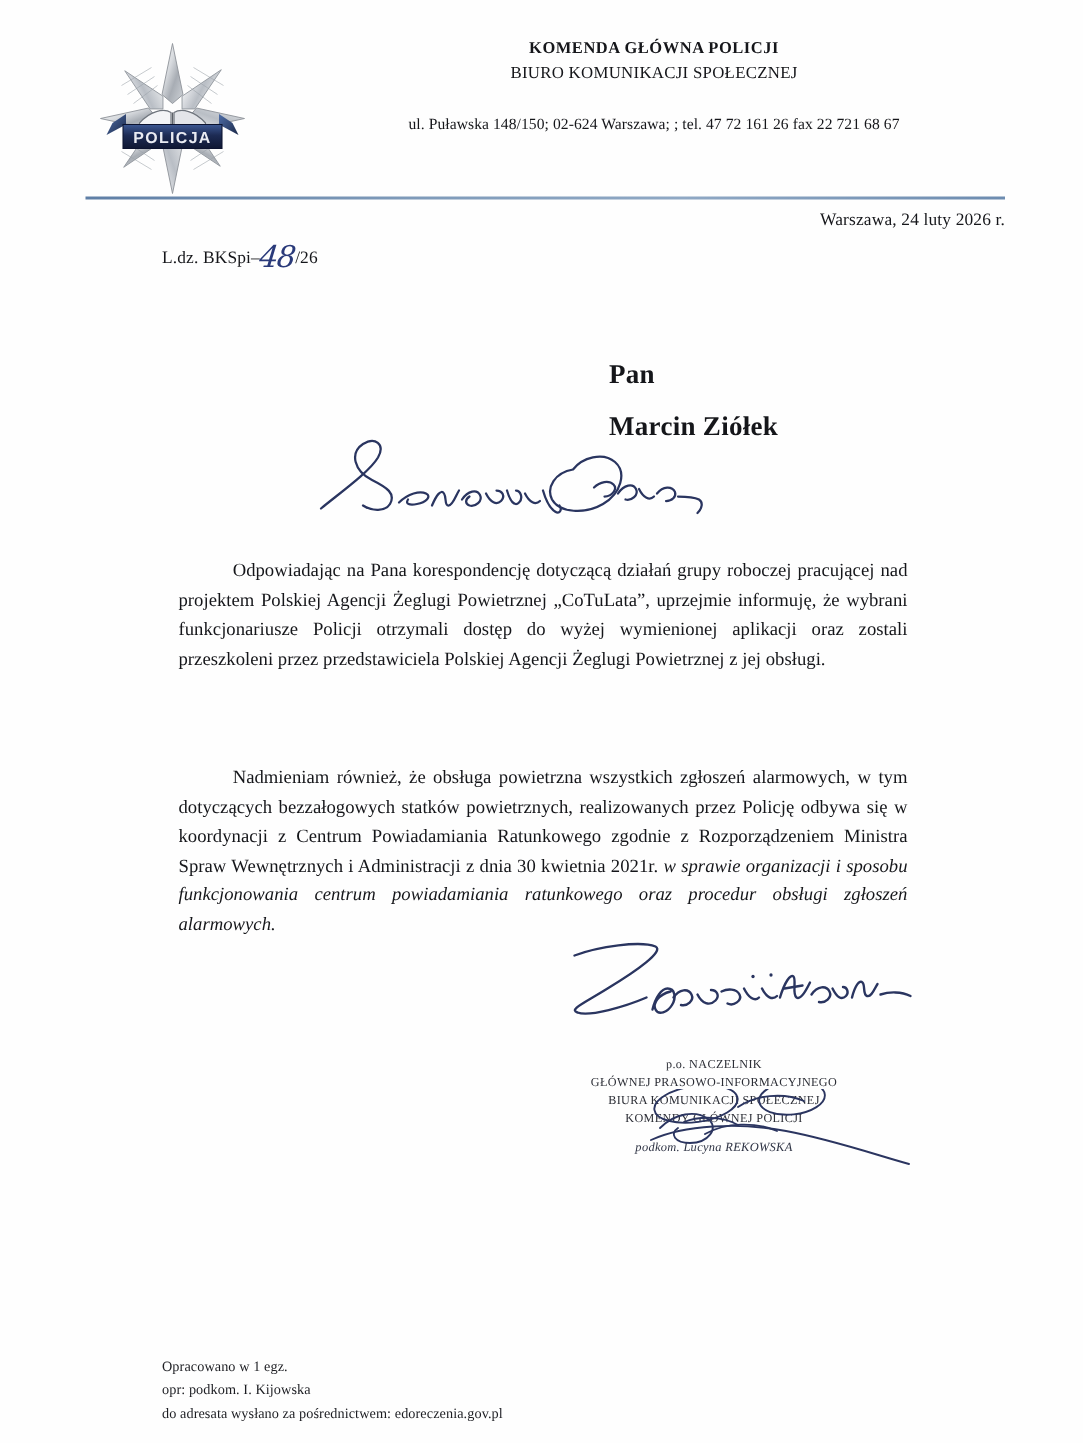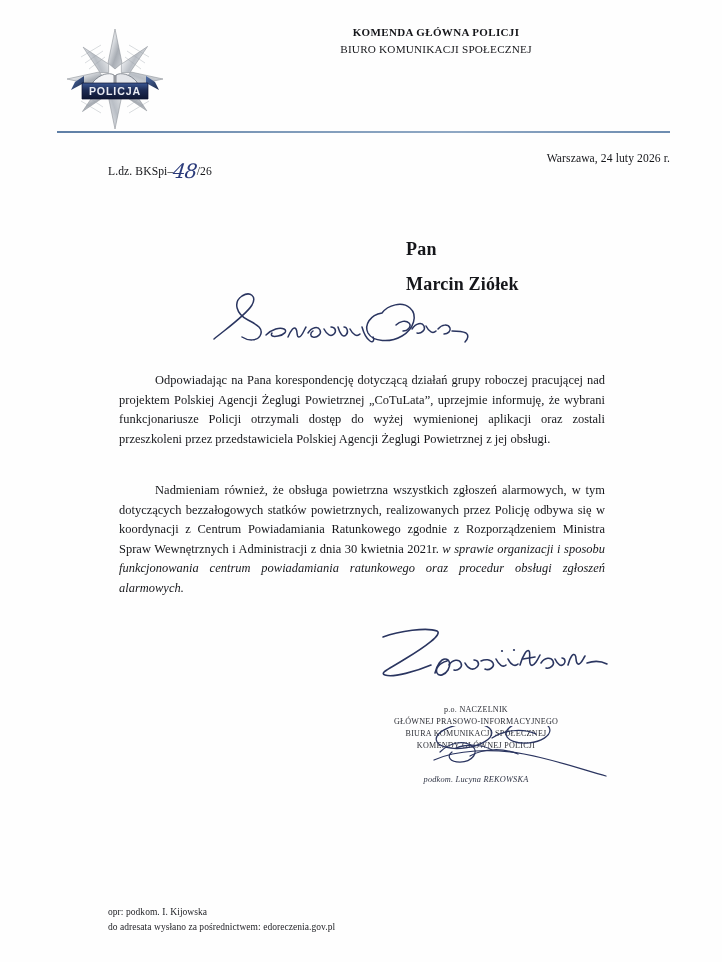--- a/index.html
+++ b/index.html
@@ -75,21 +75,21 @@
     top: 131px;
     width: 613px;
     height: 2px;
     background: linear-gradient(to right, #5f7fa6 0%, #7e9ab9 35%, #8fa8c4 65%, #6d8cb0 100%);
   }
 
   
   .date-line {
     position: absolute;
     right: 52px;
-    top: 152px;
+    top: 140px;
     font-size: 11.6px;
     letter-spacing: 0.1px;
   }
   .ref-line {
     position: absolute;
     left: 108px;
     top: 156px;
     font-size: 11.6px;
     letter-spacing: 0.1px;
     white-space: nowrap;
@@ -145,21 +145,21 @@
   .body-block {
     position: absolute;
     left: 104px;
     width: 516px;
     font-size: 12.45px;
     line-height: 1.57;
     text-align: justify;
     letter-spacing: 0.02px;
   }
   .para-1 { top: 356px; }
-  .para-2 { top: 466px; }
+  .para-2 { top: 494px; }
   .body-block p {
     margin: 15px;
     text-indent: 2.9em;
   }
   .ital { font-style: italic; }
 
   
   .sig-block {
     position: absolute;
     left: 360px;
@@ -168,21 +168,21 @@
     text-align: center;
     font-size: 8.1px;
     line-height: 1.47;
     letter-spacing: 0.25px;
     color: #2c2e36;
   }
   .sig-name {
     font-style: italic;
     font-size: 8.3px;
     letter-spacing: 0.2px;
-    margin-top: 22px;
+    margin-top: 7px;
     color: #2e3344;
   }
 
   
   .footer {
     position: absolute;
     left: 108px;
     top: 905px;
     font-size: 9.5px;
     line-height: 1.62;
@@ -264,20 +264,21 @@
             <path d="M-33,4 L33,4 L33,20 L-33,20 Z" fill="url(#gband)" stroke="#0c1330" stroke-width="0.7"></path>
             <text x="0" y="16" text-anchor="middle" font-family="Liberation Sans, sans-serif" font-size="10.6" font-weight="bold" letter-spacing="0.9" fill="#e9ebf2">POLICJA</text>
           </g>
         </g>
       </svg>
     </div>
 
     <div class="header-text">
       <div class="org-title">KOMENDA GŁÓWNA POLICJI</div>
       <div class="org-subtitle">BIURO KOMUNIKACJI SPOŁECZNEJ</div>
+      <div class="org-address">ul. Puławska 148/150; 02-624 Warszawa; ; tel. 47 72 161 26 fax 22 721 68 67</div>
     </div>
   </div>
 
   <div class="rule"></div>
 
   <div class="date-line">Warszawa, 24 luty 2026 r.</div>
 
   <div class="ref-line">
     <span>L.dz. BKSpi–</span><span class="ref-hand">48</span><span>/26</span>
   </div>
@@ -354,17 +355,18 @@
         <path d="M40,26 C50,16 64,14 72,20 C80,26 72,36 60,36 C50,36 46,30 52,26"></path>
         <path d="M56,22 C66,18 82,18 92,24"></path>
         <path d="M34,34 C56,24 92,22 124,28 C156,34 184,44 206,50"></path>
         <path d="M70,30 C84,22 104,22 118,28"></path>
         <path d="M92,12 C104,4 122,2 136,8"></path>
       </g>
     </svg>
   </div>
 
   <div class="footer">
+    <div>Opracowano w 1 egz.</div>
     <div>opr: podkom. I. Kijowska</div>
     <div>do adresata wysłano za pośrednictwem: edoreczenia.gov.pl</div>
   </div>
 
 </div>
 
 </body></html>

